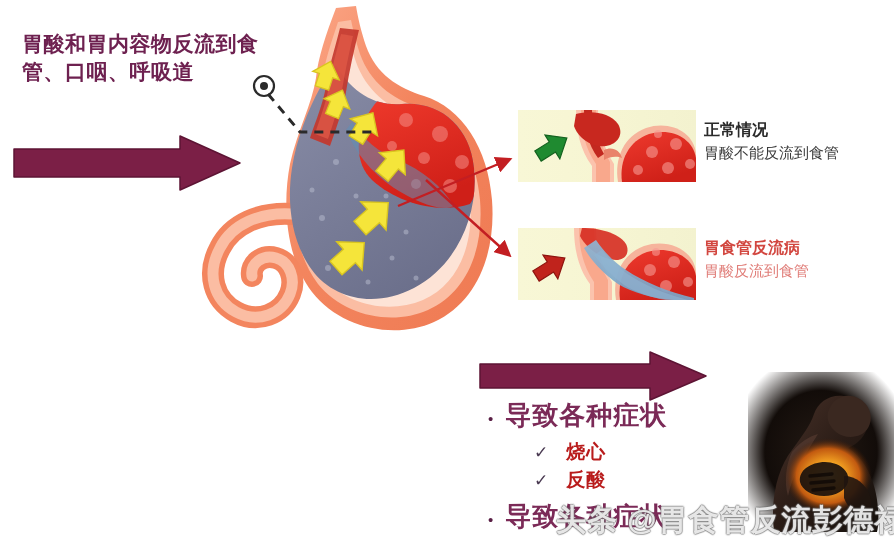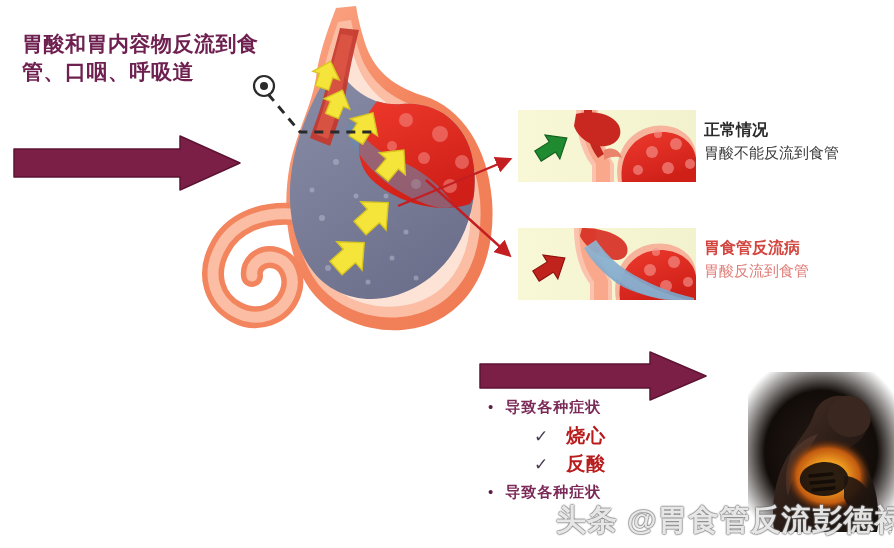--- a/index.html
+++ b/index.html
@@ -10,21 +10,20 @@
   }
   body {
     font-family: "Liberation Sans", "DejaVu Sans", sans-serif;
   }
   #stage {
     position: relative;
     width: 894px;
     height: 548px;
     background: #ffffff;
     overflow: hidden;
-    border-radius: 27px;
   }
 
   
   .headline {
     position: absolute;
     left: 22px;
     top: 30px;
     width: 250px;
     font-size: 21px;
     font-weight: bold;
@@ -85,21 +84,21 @@
     align-items: baseline;
     gap: 12px;
     margin-bottom: 6px;
   }
   .bullet-dot {
     font-size: 15px;
     line-height: 1;
     color: #5a1f45;
   }
   .bullet-txt {
-    font-size: 15px;
+    font-size: 26px;
     font-weight: bold;
     letter-spacing: 1px;
     color: #7b2a57;
   }
   .sub-row {
     display: flex;
     align-items: baseline;
     gap: 18px;
     margin-left: 46px;
     margin-bottom: 2px;

